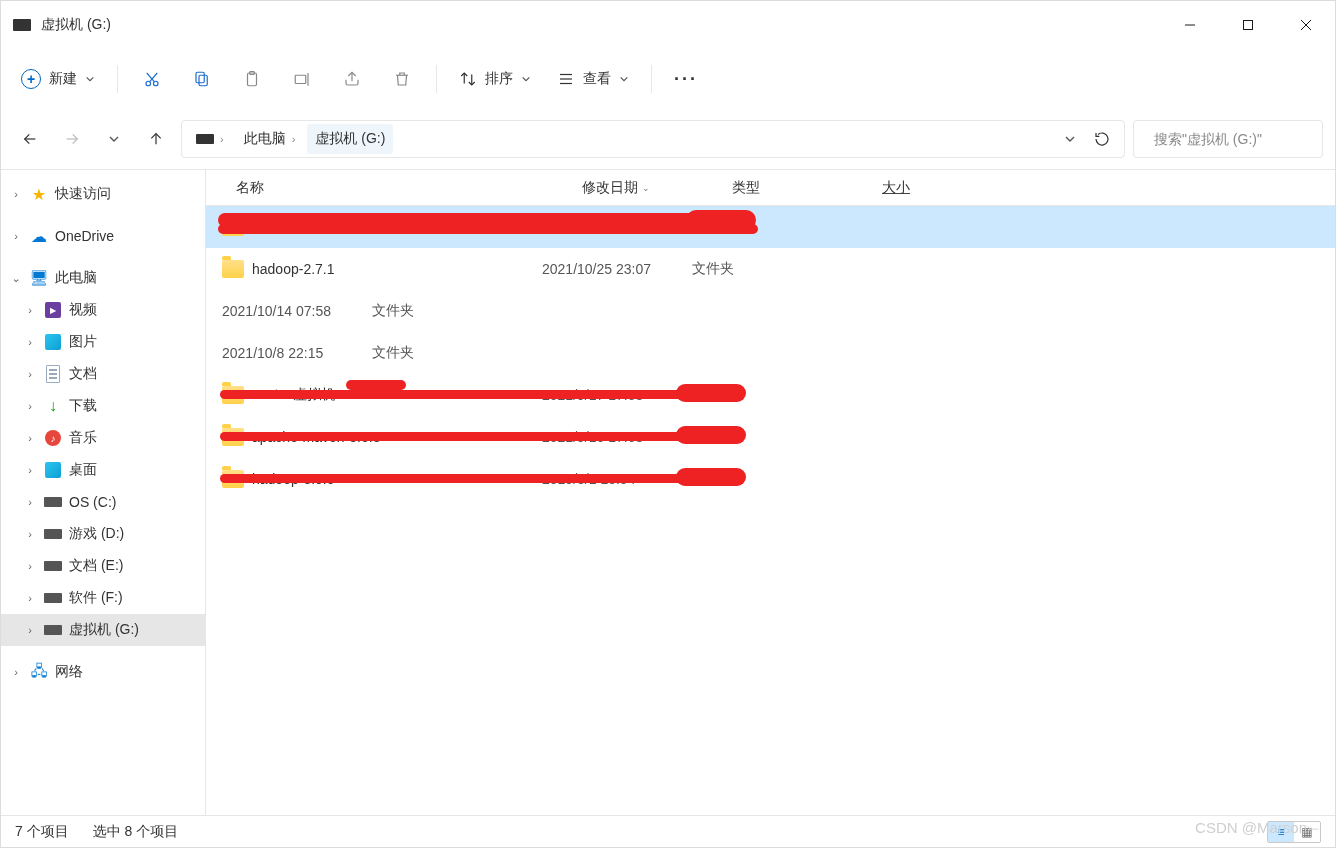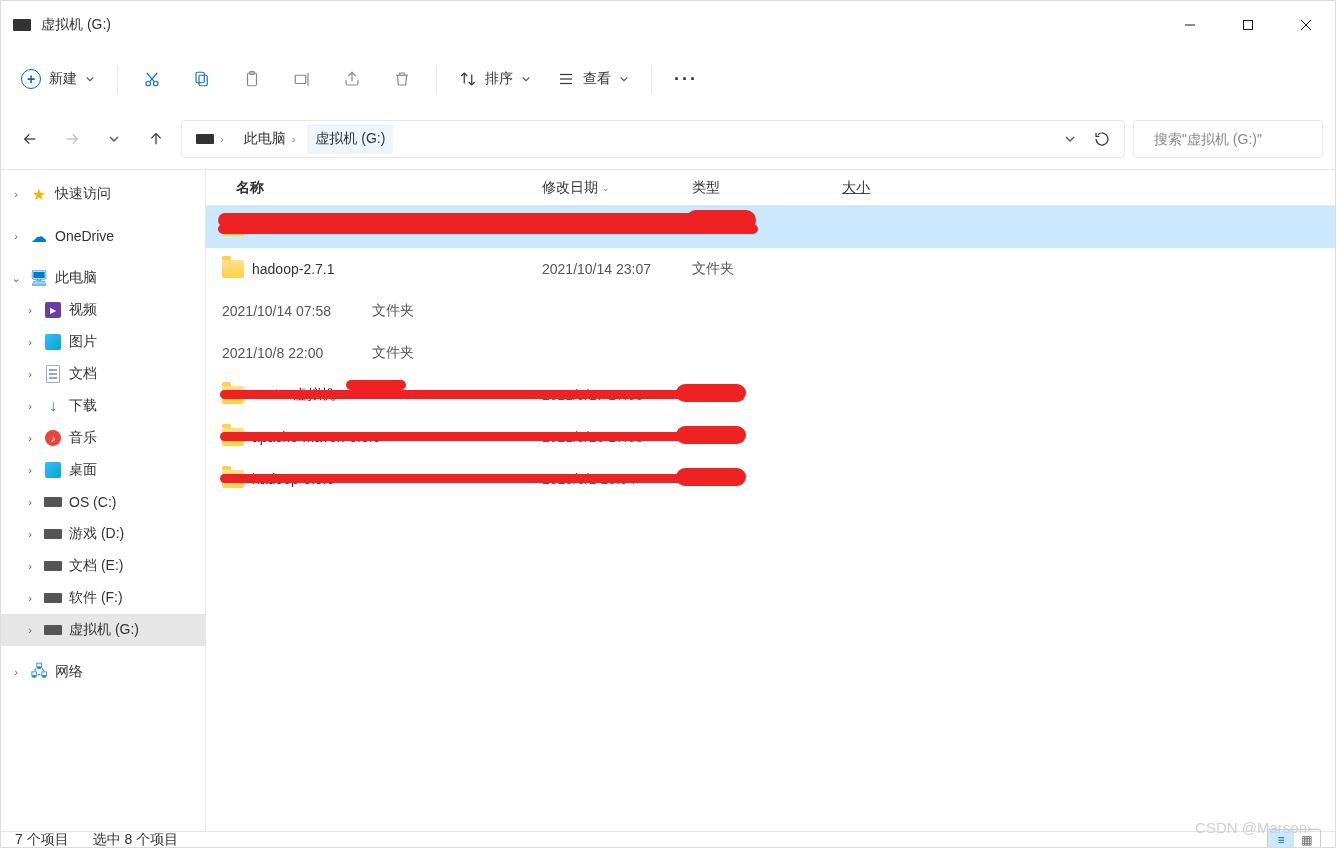--- a/index.html
+++ b/index.html
@@ -60,37 +60,37 @@
   .purple-sq{width:16px;height:16px;background:#6b3fa0;border-radius:2px;display:flex;align-items:center;justify-content:center;}
   .purple-sq::after{content:"▶";color:#fff;font-size:8px;}
   .music-ic{width:16px;height:16px;background:#e7463c;border-radius:50%;display:flex;align-items:center;justify-content:center;color:#fff;font-size:10px;}
   .doc-ic{width:14px;height:18px;background:#fff;border:1px solid #9ab;border-radius:1px;position:relative;}
   .doc-ic::before{content:"";position:absolute;top:3px;left:2px;right:2px;height:2px;background:#9ab;box-shadow:0 4px 0 #9ab,0 8px 0 #9ab;}
   .dl-ic{color:#13a10e;font-size:16px;font-weight:bold;}
   
   .main{flex:1;display:flex;flex-direction:column;overflow:hidden;position:relative;}
   .cols{height:36px;display:flex;align-items:center;border-bottom:1px solid var(--border);padding-left:16px;}
   .col{color:#444;display:flex;align-items:center;gap:4px;}
-  .col.name{flex:0 0 320px;padding-left:14px;font-weight:bold;}
-  .col.date{flex:0 0 150px;}
+  .col.name{flex:0 0 320px;padding-left:14px;}
+  .col.date{flex:0 0 150px;margin-left:40px;}
   .col.type{flex:0 0 150px;}
   .col.size{flex:0 0 90px;text-decoration:underline;}
   .sort-ind{font-size:9px;color:#777;}
   .rows{flex:1;overflow:auto;position:relative;}
   .row{height:42px;display:flex;align-items:center;padding-left:16px;position:relative;}
   .row.selected{background:var(--row-selected);}
   .row .ficon{width:22px;height:18px;margin-right:8px;background:linear-gradient(180deg,#ffe08a 0%,#ffd24a 100%);border-radius:2px;position:relative;}
   .row .ficon::before{content:"";position:absolute;top:-4px;left:0;width:9px;height:4px;background:#ffd24a;border-radius:2px 2px 0 0;}
   .cell.name{flex:0 0 320px;display:flex;align-items:center;}
   .cell.date{flex:0 0 150px;color:#555;}
   .cell.type{flex:0 0 150px;color:#555;}
   .cell.size{flex:0 0 90px;}
   .redact{position:absolute;height:10px;background:#e22;border-radius:6px;pointer-events:none;z-index:5;}
   
-  .status{height:16px;border-top:1px solid var(--border);display:flex;align-items:center;padding:0 14px;gap:24px;color:#444;font-size:13px;}
+  .status{height:32px;border-top:1px solid var(--border);display:flex;align-items:center;padding:0 14px;gap:24px;color:#444;font-size:13px;}
   .status .spacer{flex:1;}
   .watermark{position:absolute;right:16px;bottom:10px;color:#cfcfcf;font-size:15px;pointer-events:none;}
   .viewmode{display:flex;gap:0;border:1px solid #c9c9c9;border-radius:2px;overflow:hidden;}
   .viewmode span{width:26px;height:20px;display:flex;align-items:center;justify-content:center;font-size:12px;color:#666;}
   .viewmode span.active{background:#cce8ff;color:#0067c0;}
 </style>
 </head>
 <body>
 
 <div class="window">
@@ -386,31 +386,31 @@
             <div class="cell size"></div>
             <div class="redact" style="left: 12px; width: 520px; top: 7px; height: 14px; border-radius: 8px;"></div>
             <div class="redact" style="left: 12px; width: 540px; top: 18px; height: 10px;"></div>
             <div class="redact" style="left: 480px; width: 70px; top: 4px; height: 20px; border-radius: 10px;"></div>
           </div>
           <div class="row">
             <div class="cell name">
               <span class="ficon"></span>
               <span>hadoop-2.7.1</span>
             </div>
-            <div class="cell date">2021/10/14 23:07</div>
+            <div class="cell date">2021/10/25 23:07</div>
             <div class="cell type">文件夹</div>
             <div class="cell size"></div>
           </div>
           <div class="row">
             <div class="cell date">2021/10/14 07:58</div>
             <div class="cell type">文件夹</div>
             <div class="cell size"></div>
           </div>
           <div class="row">
-            <div class="cell date">2021/10/8 22:00</div>
+            <div class="cell date">2021/10/8 22:15</div>
             <div class="cell type">文件夹</div>
             <div class="cell size"></div>
           </div>
           <div class="row">
             <div class="cell name">
               <span class="ficon"></span>
               <span>centos虚拟机</span>
             </div>
             <div class="cell date">2021/9/17 17:58</div>
             <div class="cell type">文件夹</div>

